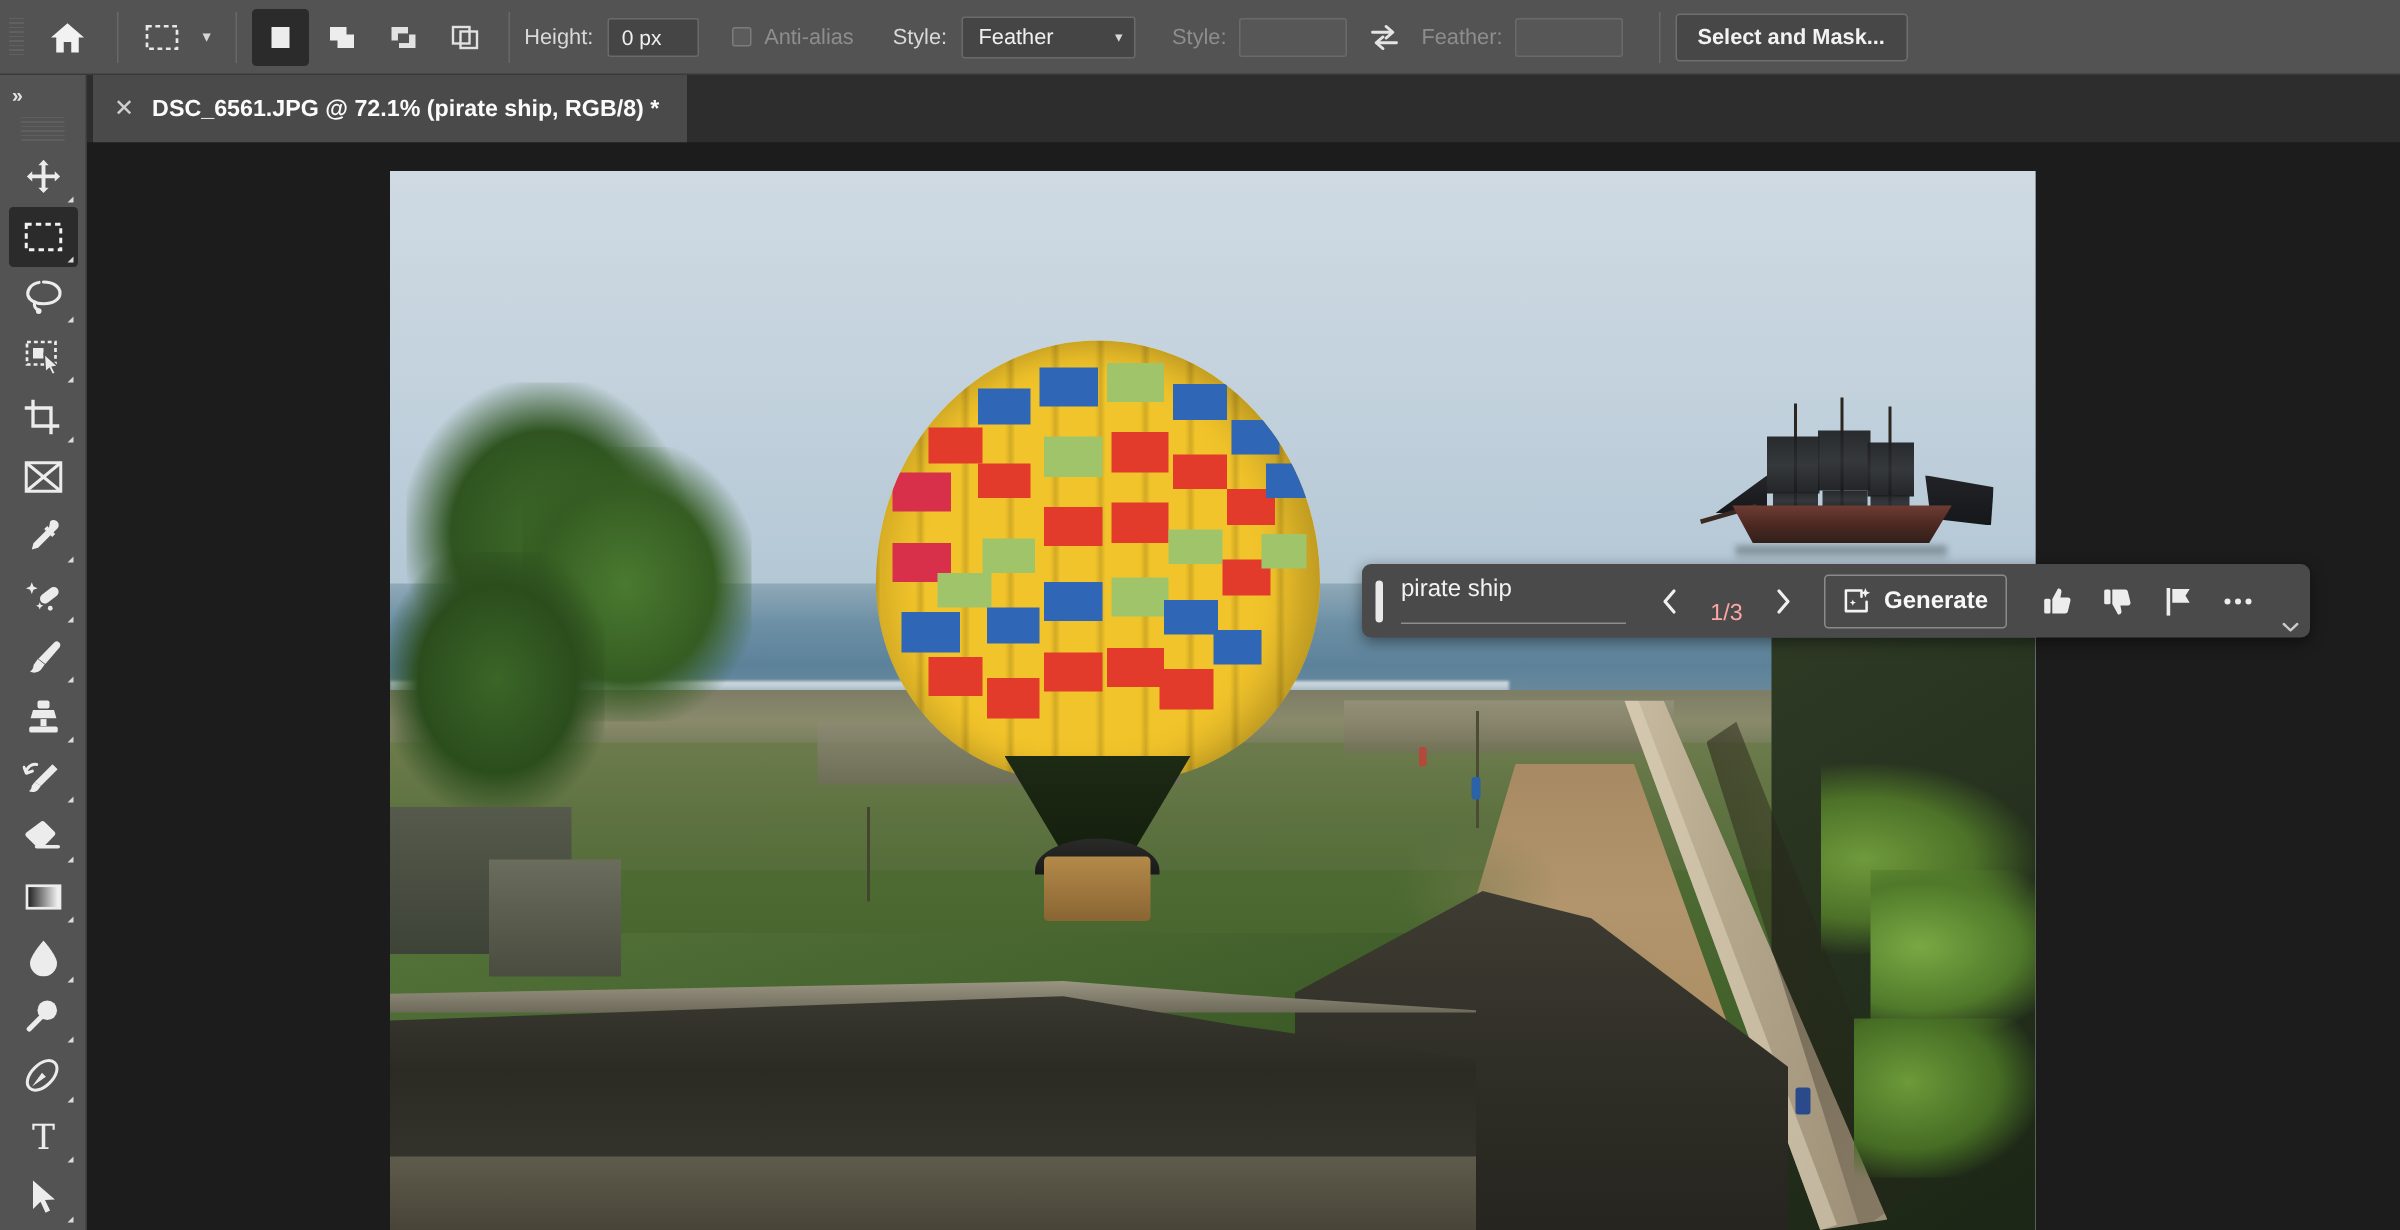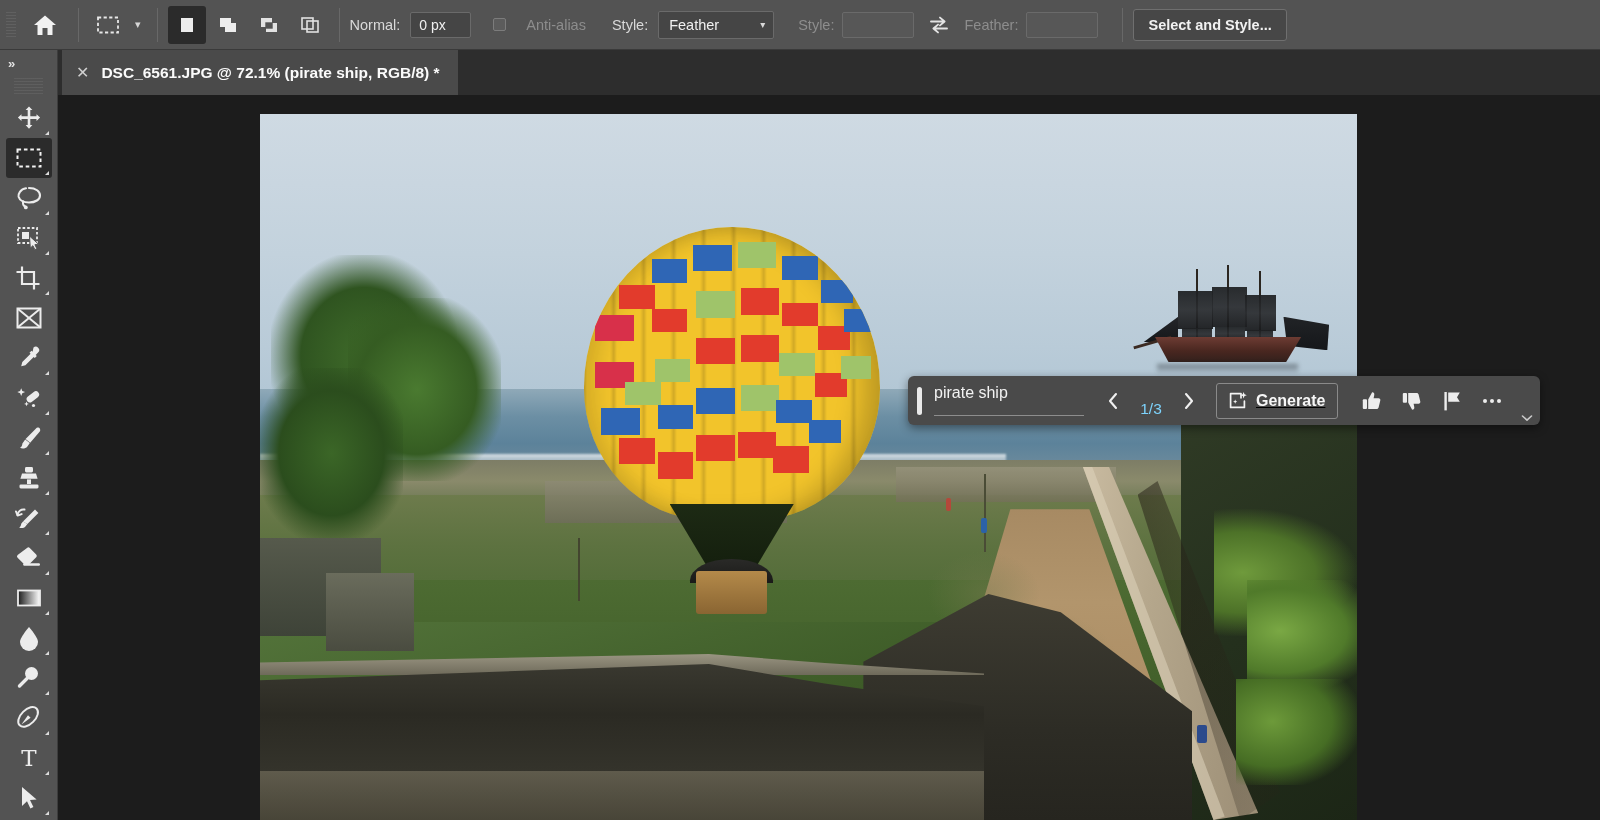--- a/index.html
+++ b/index.html
@@ -250,24 +250,24 @@
     position: absolute; left: 908px; top: 376px; width: 632px; height: 49px;
     background: #4a4a4a; border-radius: 6px;
     box-shadow: 0 3px 10px rgba(0,0,0,.45);
     display: flex; align-items: center; padding: 0 6px 0 0;
   }
   .ctx-drag { width: 5px; height: 28px; background: #e9e9e9; border-radius: 3px; margin: 0 12px 0 9px; }
   .prompt-wrap { position: relative; width: 162px; height: 34px; display: flex; }
   .prompt-text { color: #f2f2f2; font-size: 16px; }
   .prompt-underline { position: absolute; left: 0; bottom: 2px; width: 150px; height: 1px; background: #8d8d8d; }
   .nav-arrow { width: 34px; height: 34px; display: flex; align-items: center; justify-content: center; }
-  .variant-count { color: #7dd3fc; font-size: 15.5px; width: 42px; text-align: center; margin-top: 16px; }
+  .variant-count { color: #fca5a5; font-size: 15.5px; width: 42px; text-align: center; margin-top: 16px; }
   .gen-btn {
     height: 36px; border: 1px solid #8a8a8a; border-radius: 3px;
-    display: flex; align-items: center; gap: 8px; padding: 0 12px; margin-left: 10px; text-decoration: underline;
+    display: flex; align-items: center; gap: 8px; padding: 0 12px; margin-left: 10px;
   }
   .gen-label { color: #f7f7f7; font-size: 16px; font-weight: bold; }
   .fb-btn { width: 40px; height: 36px; display: flex; align-items: center; justify-content: center; }
   .more-btn { width: 40px; height: 36px; display: flex; align-items: center; justify-content: center; gap: 3px; }
   .dot { width: 4px; height: 4px; border-radius: 50%; background: #ededed; }
   .ctx-caret { position: absolute; right: 7px; bottom: 3px; }
 </style>
 </head>
 <body>
 
@@ -315,25 +315,25 @@
       <div class="mode-btn">
         <svg width="24" height="22" viewBox="0 0 24 22">
           <rect x="4" y="4" width="11" height="11" fill="none" stroke="#e2e2e2" stroke-width="1.6"></rect>
           <rect x="9" y="7" width="11" height="11" fill="none" stroke="#e2e2e2" stroke-width="1.6"></rect>
         </svg>
       </div>
     </div>
 
     <div class="ob-sep"></div>
 
-    <span class="ob-label" style="margin-right:10px;">Normal:</span>
+    <span class="ob-label" style="margin-right:10px;">Height:</span>
     <div class="ob-field" style="width:61px;">0 px</div>
 
     <div class="checkbox-box" style="margin-left:22px;"></div>
-    <span class="ob-label dim" style="margin-left:20px;text-align:center;">Anti-alias</span>
+    <span class="ob-label dim" style="margin-left:8px;text-align:center;">Anti-alias</span>
 
     <span class="ob-label" style="margin-left:26px;margin-right:10px;">Style:</span>
     <div class="ob-select">
       <span>Feather</span>
       <span class="car">▾</span>
     </div>
 
     <span class="ob-label dim" style="margin-left:24px;margin-right:8px;">Style:</span>
     <div class="ob-field empty" style="width:72px;"></div>
 
@@ -343,21 +343,21 @@
         <path d="M19 13.5 h-13 M10 9.6 l-4.6 3.9 4.6 3.9" fill="none" stroke="#e4e4e4" stroke-width="1.9" stroke-linecap="round" stroke-linejoin="round"></path>
       </svg>
     </div>
 
     <span class="ob-label dim" style="margin-right:8px;">Feather:</span>
     <div class="ob-field empty" style="width:72px;"></div>
 
     <div class="ob-sep" style="margin-left:24px;"></div>
 
     <div class="mask-btn">
-      <span>Select and Style...</span>
+      <span>Select and Mask...</span>
     </div>
   </div>
 
   <div class="tab-bar">
     <div class="doc-tab">
       <span class="tab-close">✕</span>
       <span class="tab-title">DSC_6561.JPG @ 72.1% (pirate ship, RGB/8) *</span>
     </div>
   </div>
 

